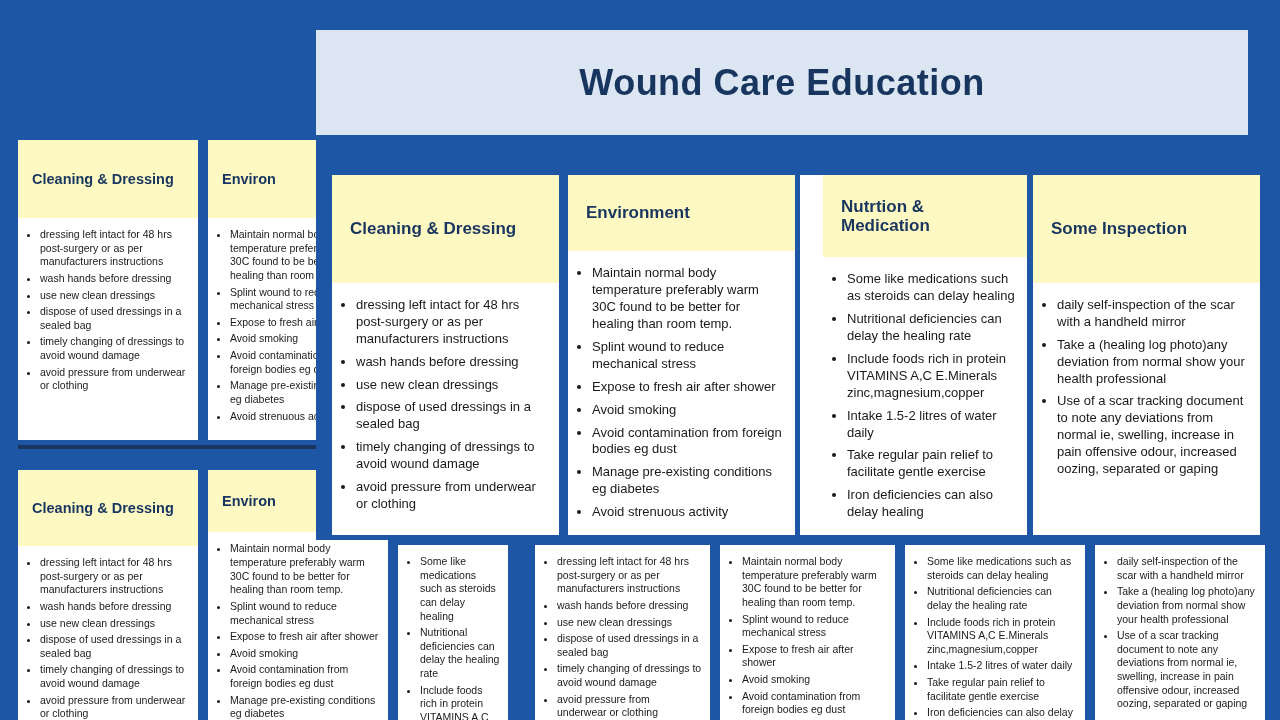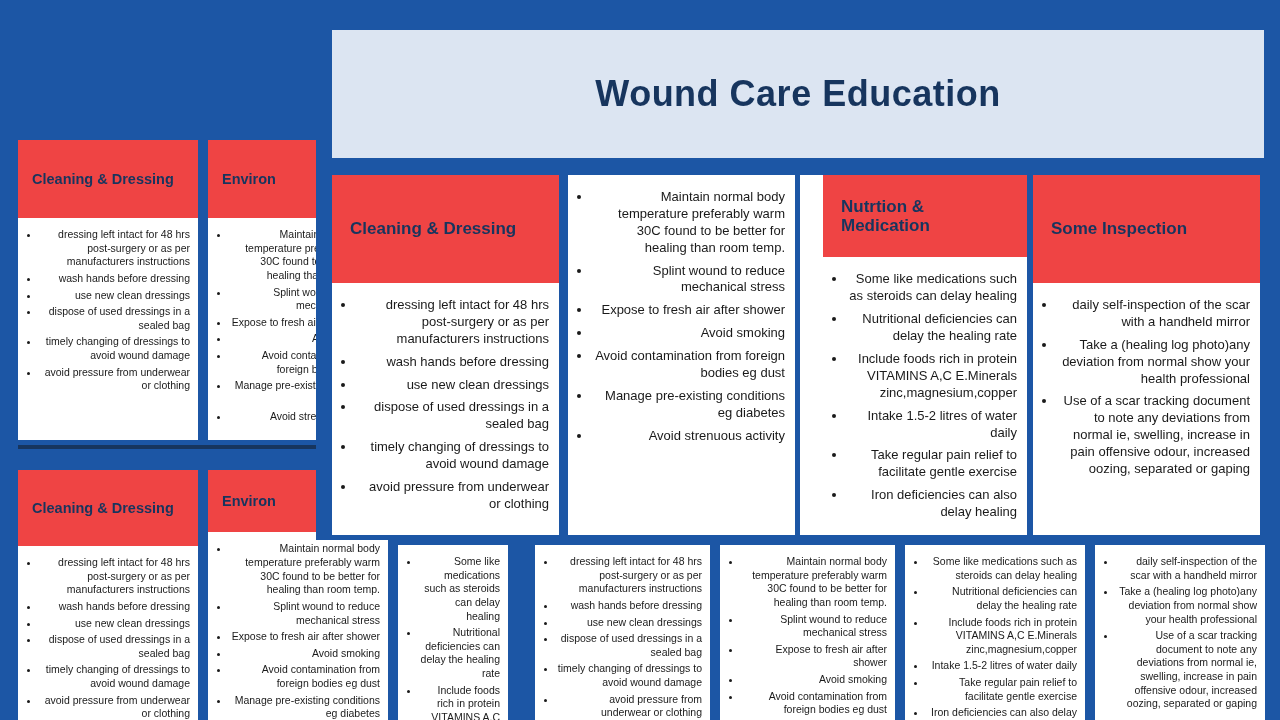--- a/index.html
+++ b/index.html
@@ -35,34 +35,33 @@
   }
 
   .card {
     background: #ffffff;
     box-sizing: border-box;
     overflow: hidden;
     display: flex;
     flex-direction: column;
   }
   .card-header {
-    background: #ef4444;
+    background: #fef9c3;
     display: flex;
     align-items: center;
     box-sizing: border-box;
   }
   .card-header .hdr-text {
     color: #17355e;
     font-weight: bold;
     line-height: 1.15;
   }
   .card-body {
     box-sizing: border-box;
     flex: 1;
-    text-align: right;
   }
   .card-body ul {
     margin: 0;
     padding: 0 0 0 16px;
     list-style: disc;
   }
   .card-body li {
     color: #1a1a1a;
     line-height: 1.3;
     margin-bottom: 4px;
@@ -116,22 +115,22 @@
 
   
   #front-slide {
     position: absolute;
     left: 316px; top: 0;
     width: 964px; height: 540px;
     background: #1c56a5;
   }
   .front-banner {
     position: absolute;
-    left: 16px; top: 30px;
-    width: 932px; height: 128px; text-align: center;
+    left: 0; top: 30px;
+    width: 932px; height: 105px; text-align: center;
   }
   .front-banner .banner-text { font-size: 36px; }
 
   .front-card {
     position: absolute;
     top: 175px;
     width: 227px;
     height: 360px;
   }
   .front-card .card-header {
@@ -299,20 +298,23 @@
           <li>wash hands before dressing</li>
           <li>use new clean dressings</li>
           <li>dispose of used dressings in a sealed bag</li>
           <li>timely changing of dressings to avoid wound damage</li>
           <li>avoid pressure from underwear or clothing</li>
         </ul>
       </div>
     </div>
 
     <div class="card front-card fc2">
+      <div class="card-header">
+        <span class="hdr-text">Environment</span>
+      </div>
       <div class="card-body">
         <ul>
           <li>Maintain normal body temperature preferably warm 30C found to be better for healing than room temp.</li>
           <li>Splint wound to reduce mechanical stress</li>
           <li>Expose to fresh air after shower</li>
           <li>Avoid smoking</li>
           <li>Avoid contamination from foreign bodies eg dust</li>
           <li>Manage pre-existing conditions eg diabetes</li>
           <li>Avoid strenuous activity</li>
         </ul>

